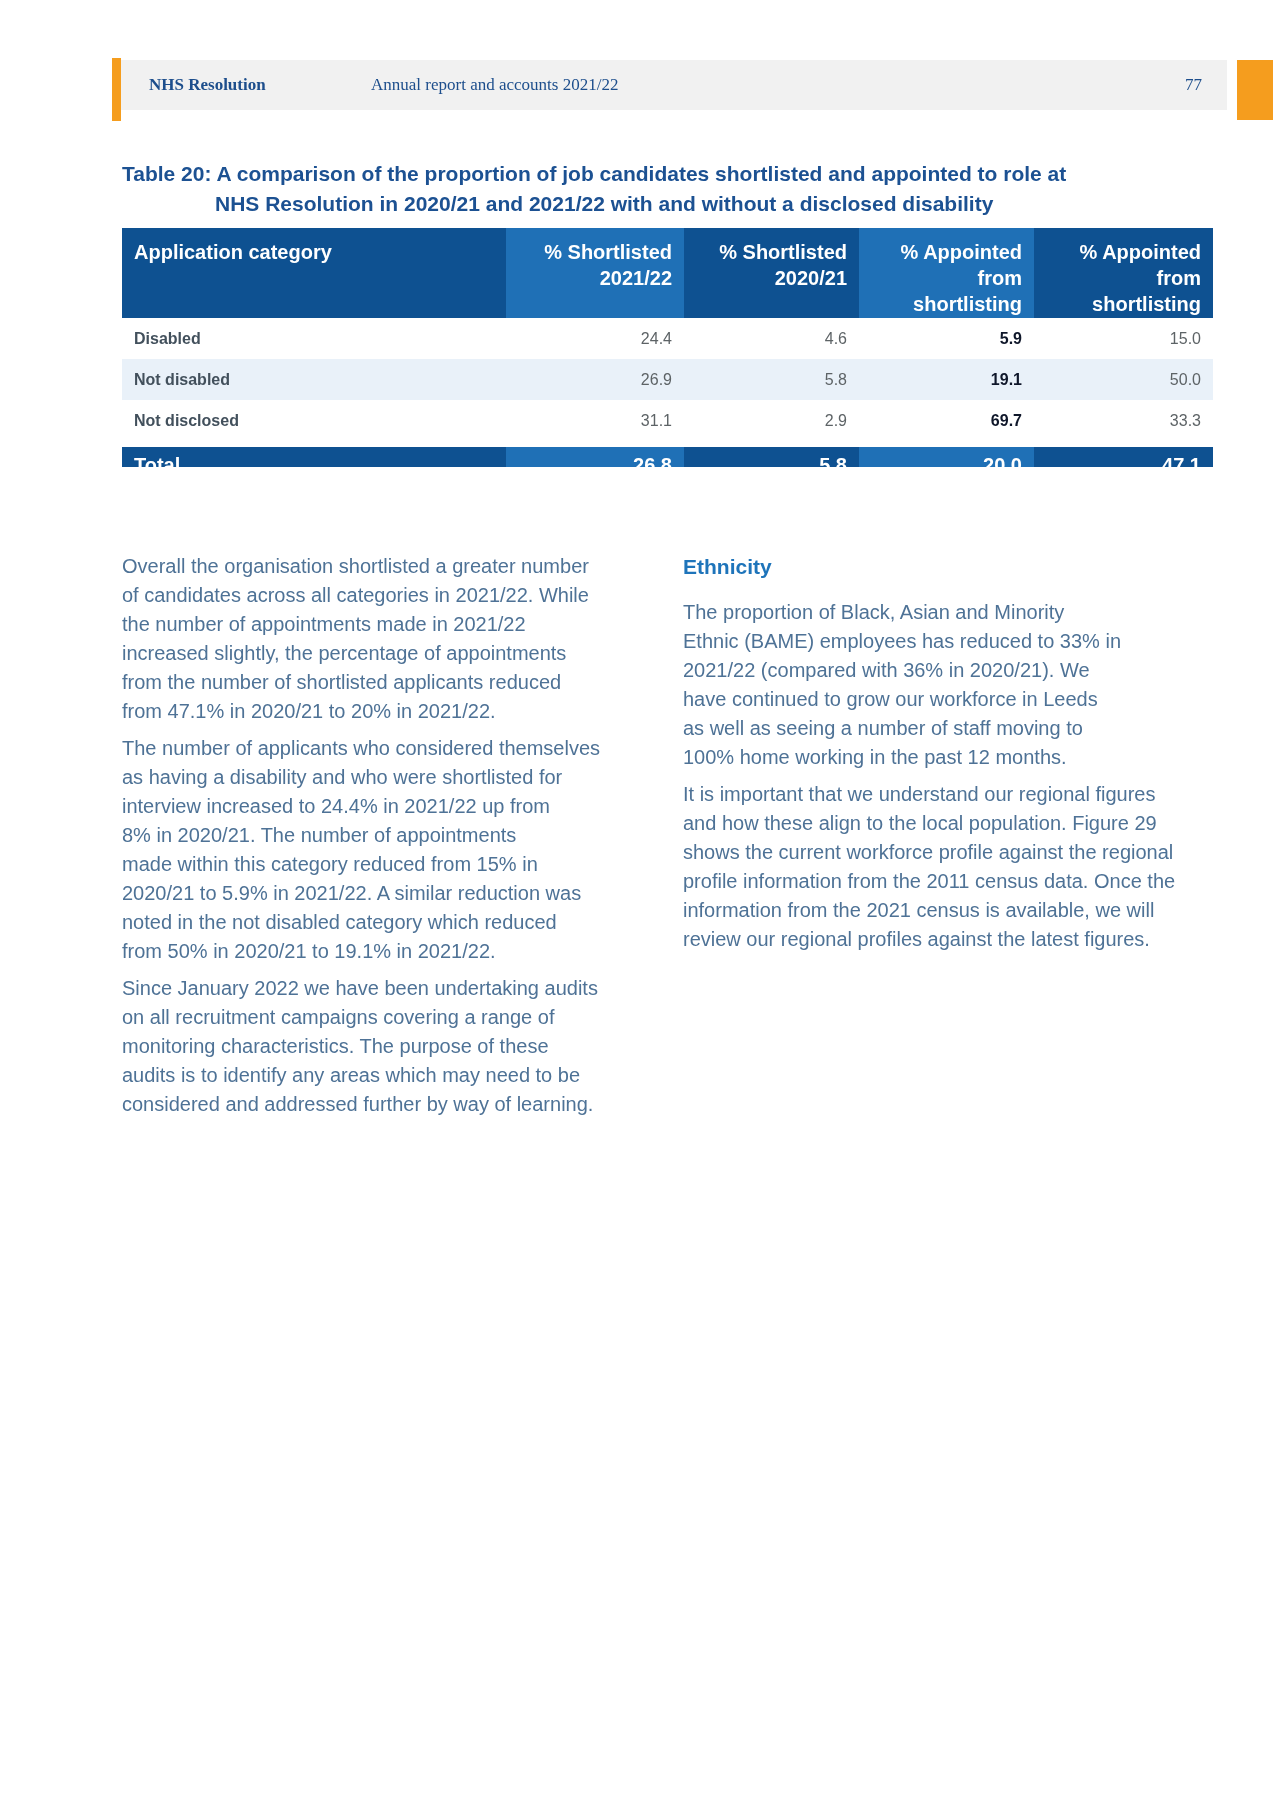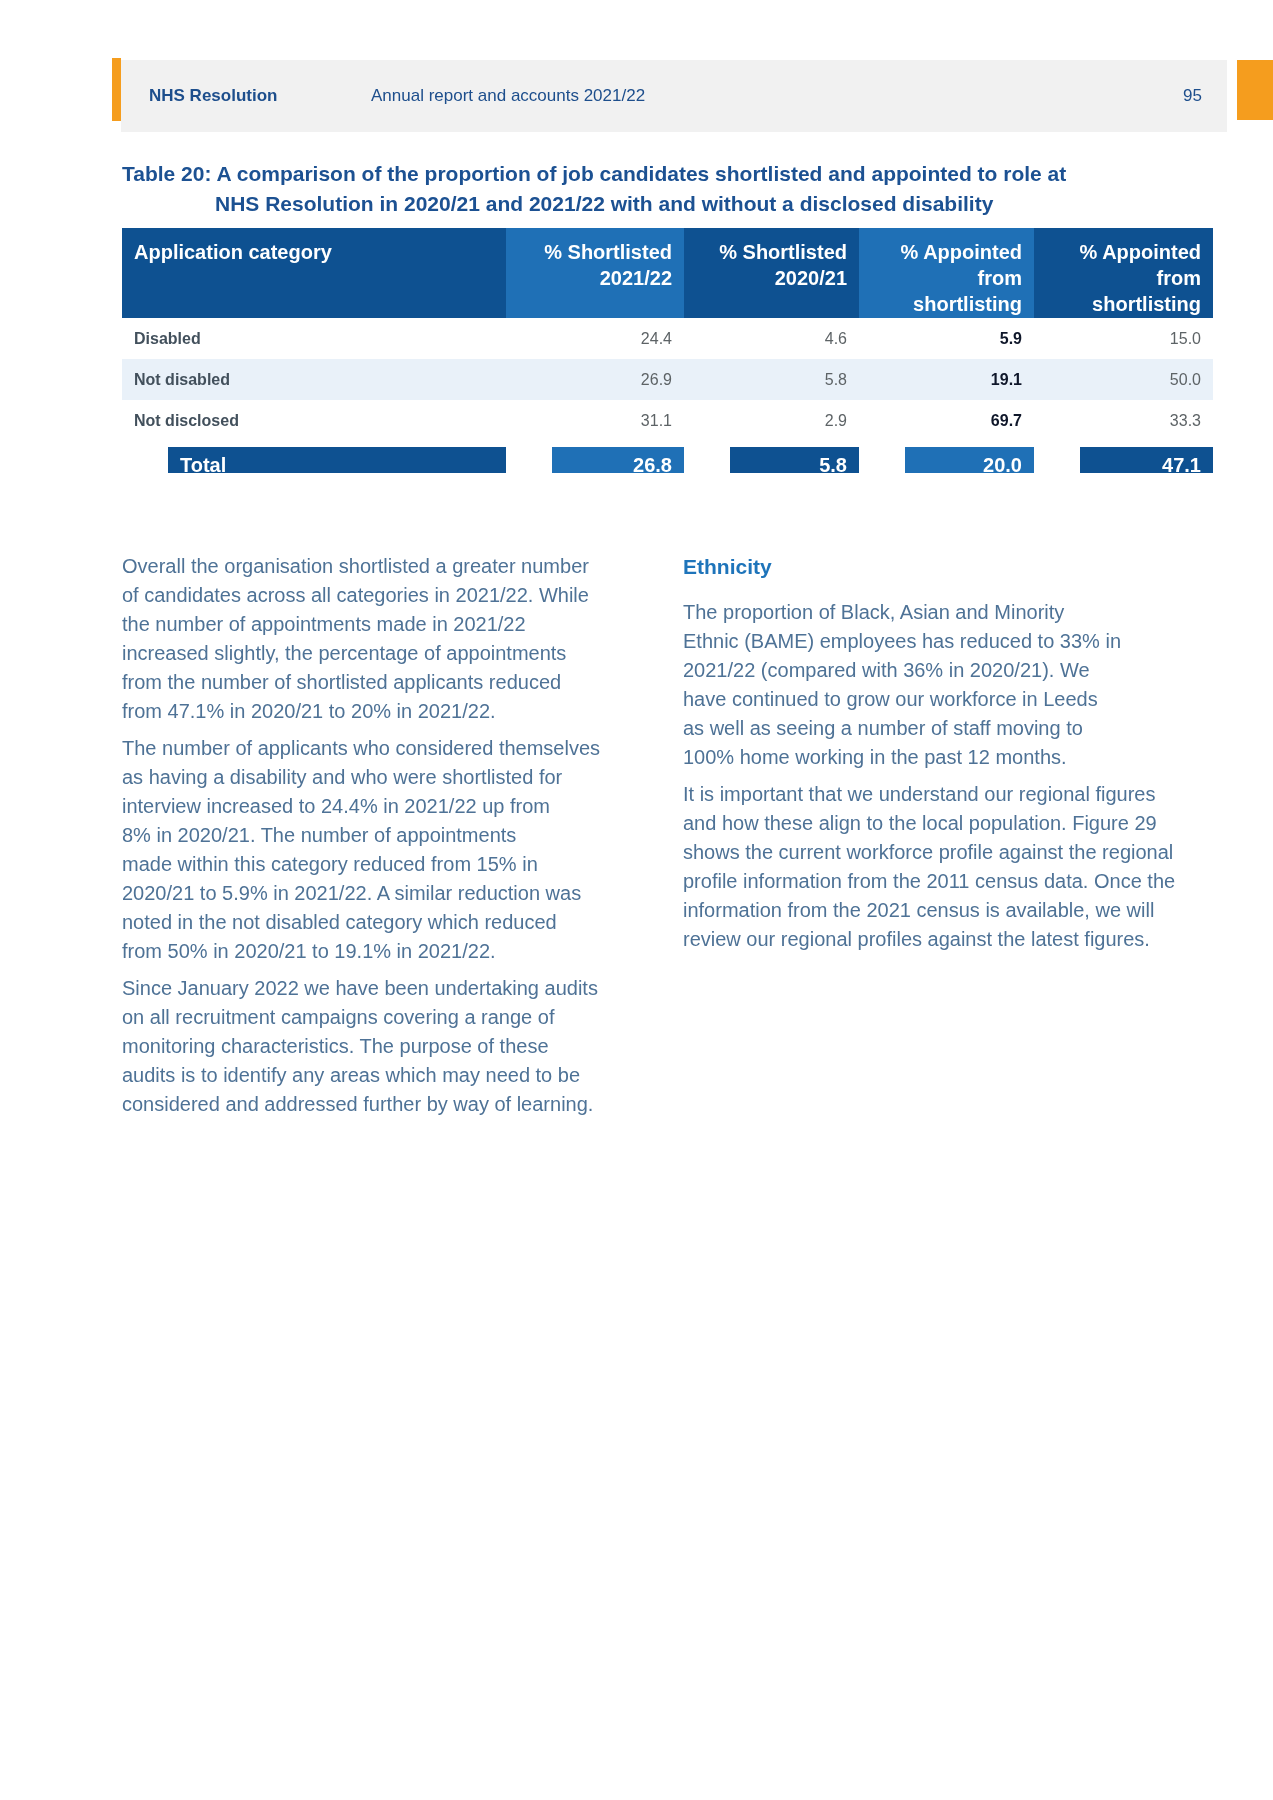--- a/index.html
+++ b/index.html
@@ -3,21 +3,21 @@
 <meta charset="utf-8">
 <style>
   * { margin:0; padding:0; box-sizing:border-box; }
   html,body { background:#ffffff; }
   body { font-family:"Liberation Sans", sans-serif; }
 
   .page { position:relative; width:1273px; height:1800px; background:#ffffff; overflow:hidden; }
 
   
   .orange-bar    { position:absolute; left:112px; top:58px; width:9px;  height:63px; background:#f59d1e; }
-  .band          { position:absolute; left:121px; top:60px; width:1106px; height:72px; background:#f1f1f1; }
+  .band          { position:absolute; left:121px; top:60px; width:1106px; height:50px; background:#f1f1f1;font-family:Liberation Serif, serif; }
   .band .brand   { position:absolute; left:28px;  top:50%; transform:translateY(-50%); font-size:17px; font-weight:bold; color:#1d4e8c; }
   .band .doc-title { position:absolute; left:250px; top:50%; transform:translateY(-50%); font-size:17px; color:#1d4e8c; }
   .band .page-num  { position:absolute; right:25px; top:50%; transform:translateY(-50%); font-size:17px; color:#1d4e8c; }
   .orange-corner { position:absolute; left:1237px; top:60px; width:36px; height:60px; background:#f59d1e; }
 
   
   .caption { position:absolute; left:122px; top:159px; width:1060px;
              font-size:21px; font-weight:bold; color:#1c5192; line-height:30px;
              white-space:pre-line; padding-left:93px; text-indent:-93px; }
 
@@ -28,38 +28,38 @@
         font-size:20px; line-height:26px; white-space:pre-line; }
   .bg-dark  { background:#0e5191; }
   .bg-light { background:#1f70b6; }
   .num { text-align:right; }
   .td { height:41px; line-height:41px; font-size:16px; padding:0 12px; background:#ffffff; }
   .td.alt { background:#e9f1f9; }
   .td.label { font-weight:bold; color:#42505c; }
   .td.val   { color:#5d6366; text-align:right; }
   .td.val.strong { font-weight:bold; color:#0f172a; }
   .total-gap { grid-column:1 / -1; height:6px; background:#ffffff; }
-  .tt { height:26px; line-height:36px; color:#ffffff; font-weight:bold; font-size:20px; padding:0 12px;margin-left:46px; }
+  .tt { height:20px; line-height:36px; color:#ffffff; font-weight:bold; font-size:20px; padding:0 12px; }
 
   
   .col-left  { position:absolute; left:122px; top:552px; width:558px; }
   .col-right { position:absolute; left:683px; top:552px; width:552px; }
   p.body { font-size:20px; line-height:29px; color:#4e7296; white-space:pre-line; margin:0 0 8px 0; }
   h3.eth { font-size:21px; line-height:29px; font-weight:bold; color:#1e74ba; margin:0 0 17px 0; }
 </style>
 </head>
 <body>
 
 <div class="page">
 
   <div class="orange-bar"></div>
   <div class="band">
     <span class="brand">NHS Resolution</span>
     <span class="doc-title">Annual report and accounts 2021/22</span>
-    <span class="page-num">95</span>
+    <span class="page-num">77</span>
   </div>
   <div class="orange-corner"></div>
 
   <h2 class="caption">Table 20: A comparison of the proportion of job candidates shortlisted and appointed to role at
 NHS Resolution in 2020/21 and 2021/22 with and without a disclosed disability</h2>
 
   <div class="table">
     <div class="th bg-dark">Application category</div>
     <div class="th bg-light num">% Shortlisted
 2021/22</div>

